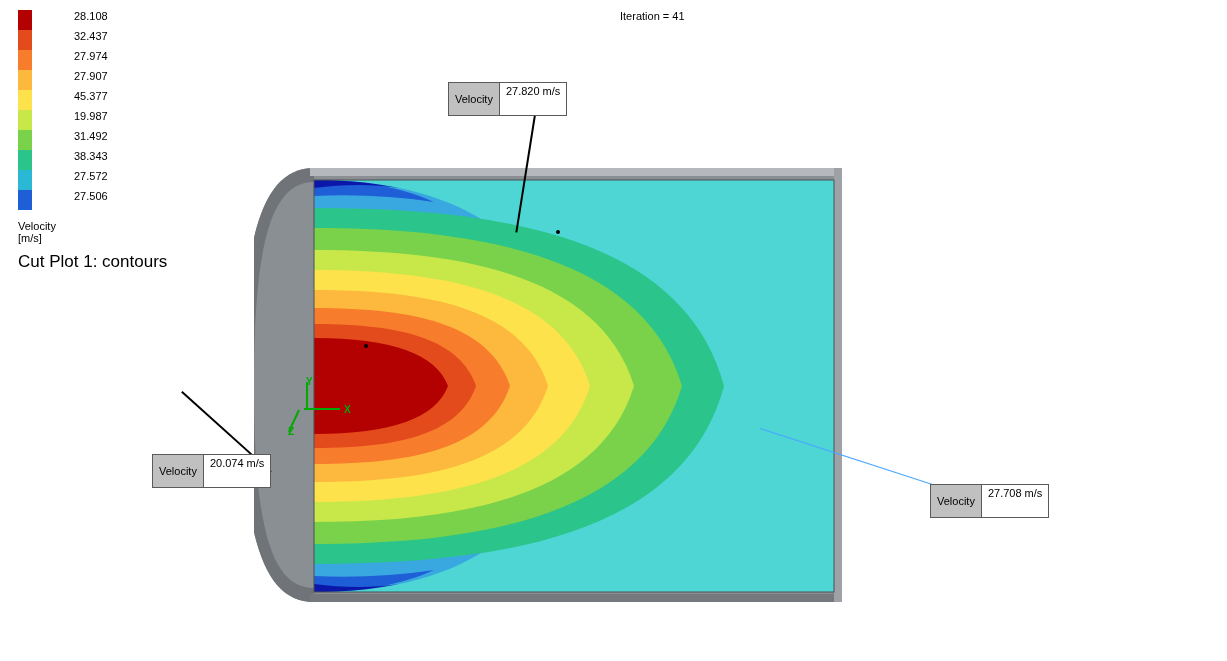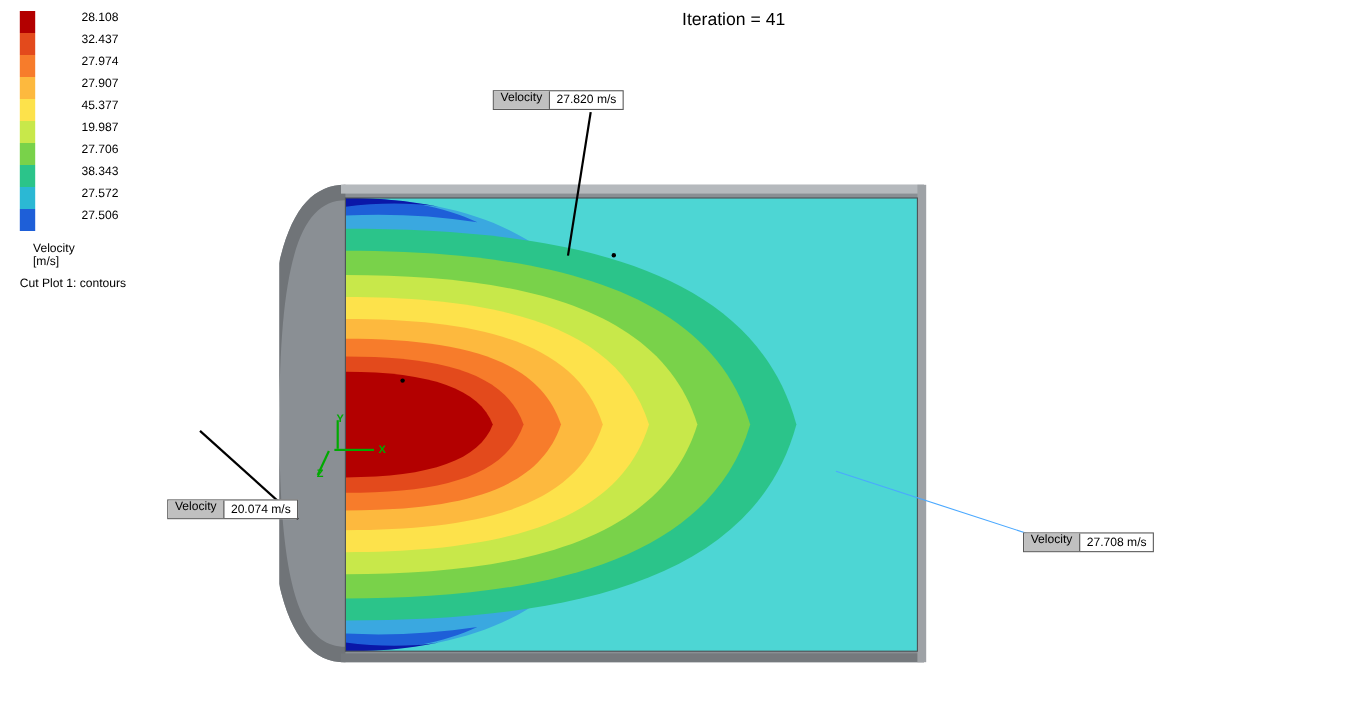--- a/index.html
+++ b/index.html
@@ -3,26 +3,26 @@
 <meta charset="utf-8">
 <style>
   html,body{margin:0;padding:0;width:1227px;height:661px;background:#fff;font-family:Arial,Helvetica,sans-serif;font-size:11px;color:#000;overflow:hidden}
   .canvas{position:relative;width:1227px;height:661px}
   
   .legend{position:absolute;left:18px;top:10px}
   .legend-bar{position:absolute;left:0;top:0;width:14px}
   .legend-seg{width:14px;height:20px}
   .legend-labels{position:absolute;left:56px;top:-4px}
   .legend-labels div{height:20px;line-height:20px}
-  .legend-title{position:absolute;left:12px;top:210px;font-size:11px}
-  .cutplot{position:absolute;left:18px;top:252px;font-size:11px}
-  .iter{position:absolute;left:620px;top:10px;font-size:16px}
+  .legend-title{position:absolute;left:0;top:210px;font-size:11px}
+  .cutplot{position:absolute;left:18px;top:252px;font-size:17px}
+  .iter{position:absolute;left:620px;top:10px;font-size:11px}
   
   .callout{position:absolute;border:1px solid #5a5a5a;background:#fff;font-size:11px;white-space:nowrap;padding:0;display:flex}
-  .callout .lab{background:#c0c0c0;padding:0 6px;border-right:1px solid #5a5a5a}
+  .callout .lab{background:#c0c0c0;padding:10px 6px;border-right:1px solid #5a5a5a}
   .callout .val{padding:2px 6px}
   
   .leader{position:absolute;background:#000}
   .leader.blue{background:#4aa8ff}
   
   .dot{position:absolute;width:4px;height:4px;background:#000;border-radius:50%}
   
   .triad{position:absolute;left:296px;top:396px;font-size:10px;font-weight:bold;color:#0a0}
   .triad .x{position:absolute;left:48px;top:8px}
   .triad .y{position:absolute;left:10px;top:-20px}
@@ -54,21 +54,21 @@
         <div class="legend-seg" style="background: rgb(43, 184, 212);"></div>
         <div class="legend-seg" style="background: rgb(30, 95, 216);"></div>
       </div>
     <div class="legend-labels" id="legend-labels">
         <div>28.108</div>
         <div>32.437</div>
         <div>27.974</div>
         <div>27.907</div>
         <div>45.377</div>
         <div>19.987</div>
-        <div>27.706</div>
+        <div>31.492</div>
         <div>38.343</div>
         <div>27.572</div>
         <div>27.506</div>
       </div>
     <div class="legend-title">Velocity [m/s]</div>
   </div>
   <div class="cutplot">Cut Plot 1: contours</div>
 
   <div class="plot">
     <svg width="600" height="460" viewBox="0 0 600 460">

